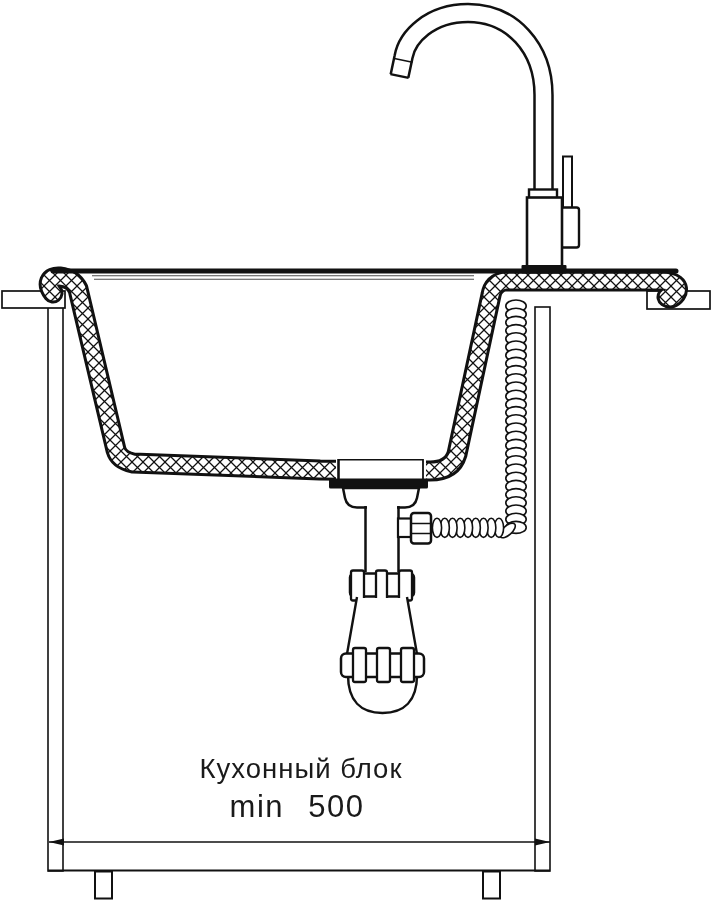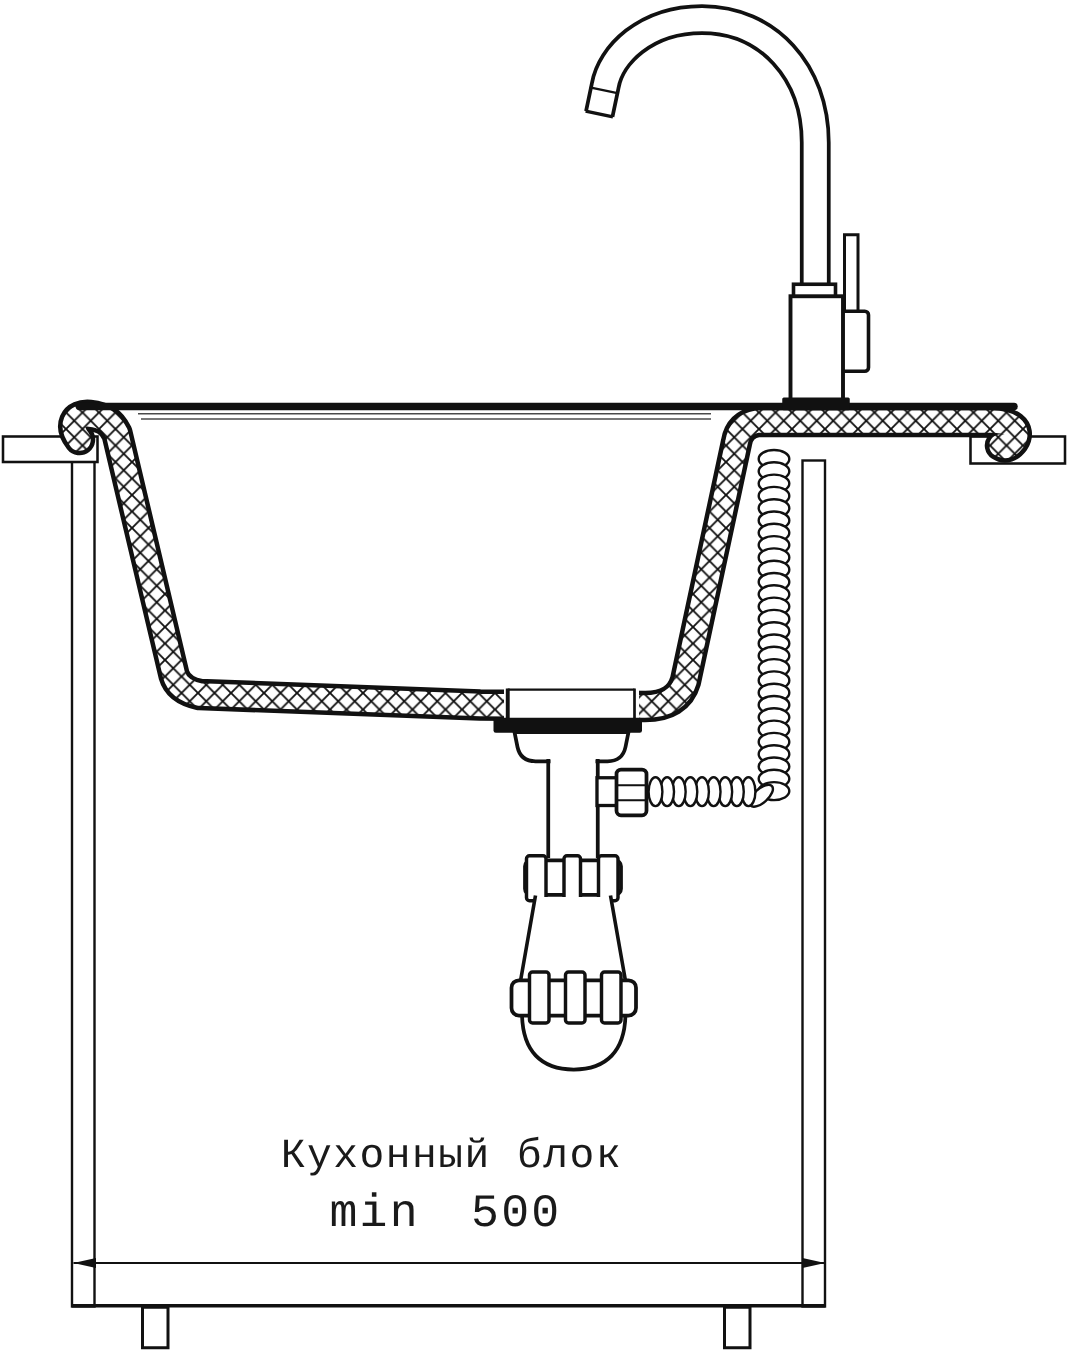--- a/index.html
+++ b/index.html
@@ -1,17 +1,17 @@
 <!DOCTYPE html>
 <html><head>
 <meta charset="utf-8">
 <style>
   html,body{margin:0;padding:0;background:#fff;}
   .canvas{position:relative;width:713px;height:900px;background:#fff;overflow:hidden;
-          font-family:Liberation Mono, monospace;color:#c2410c;border-radius:11px;}
+          font-family:Liberation Sans, sans-serif;color:#c2410c;border-radius:11px;}
   svg{display:block;}
   .ink{stroke:#111;fill:none;}
   .white{fill:#fff;stroke:#111;}
   .blk{fill:#111;stroke:none;}
   .thin{stroke:#4a4a4a;fill:none;}
   .ring{fill:#fff;stroke:#111;stroke-width:1.6;}
   text{fill:#1a1a1a;}
   .lbl1{font-size:27.5px;letter-spacing:1px;}
   .lbl2{font-size:31px;letter-spacing:1.5px;word-spacing:14px;}
 </style>

